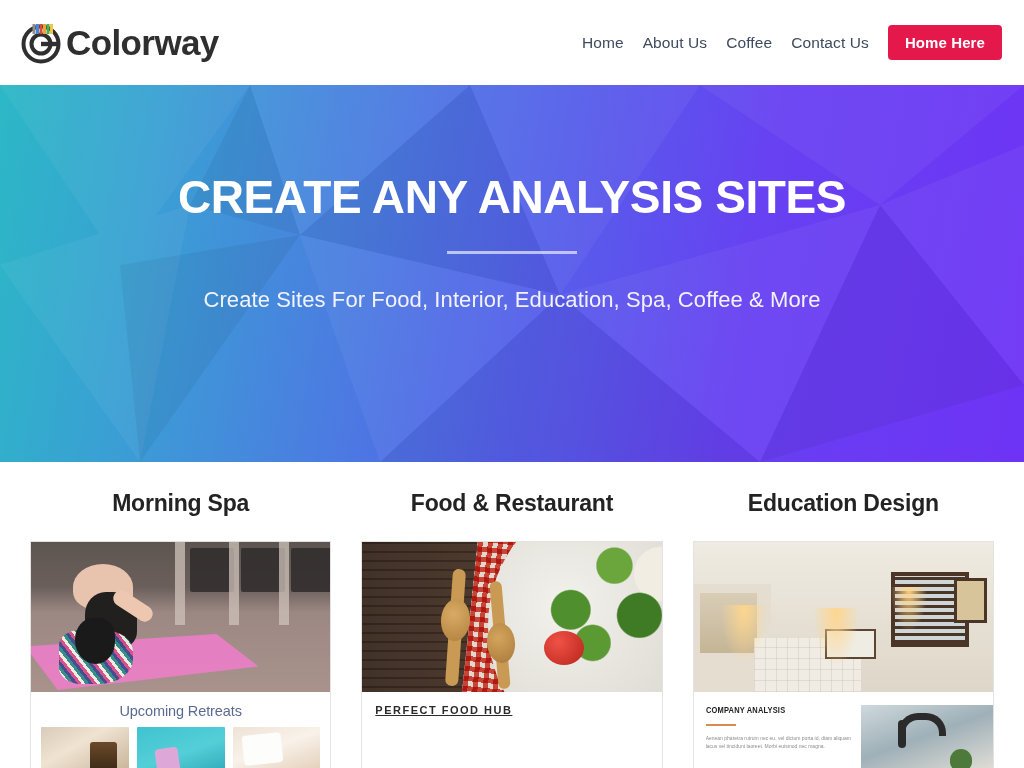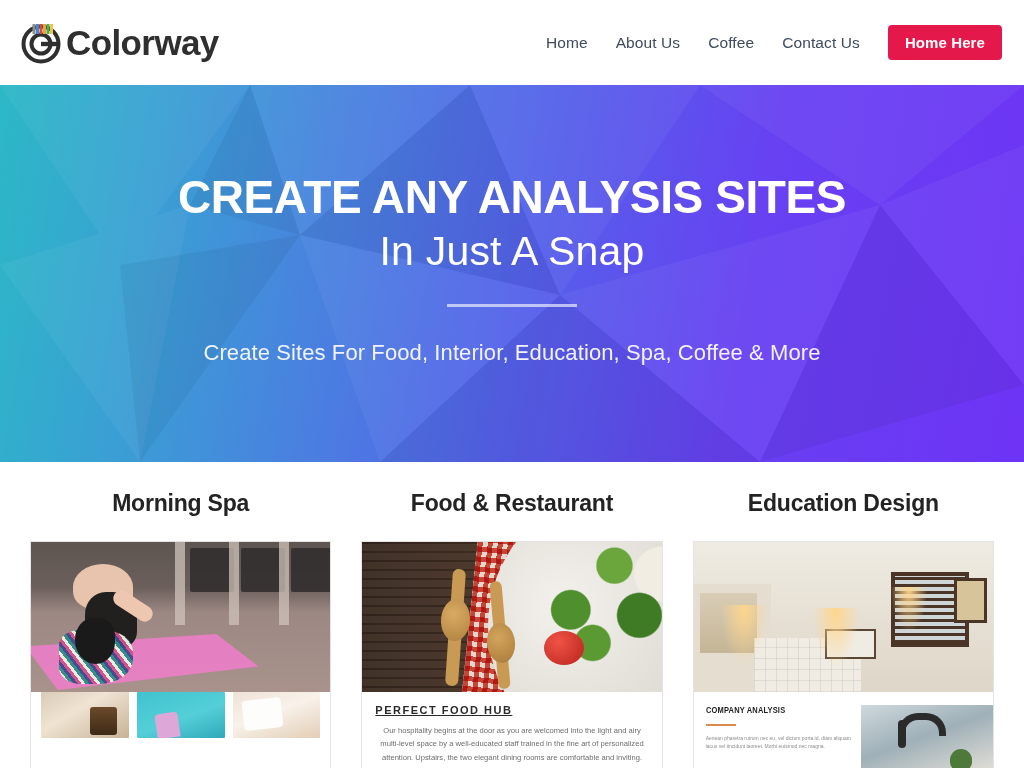--- a/index.html
+++ b/index.html
@@ -26,21 +26,21 @@
     font-weight:bold;
     color:#2f2f2f;
     letter-spacing:-0.6px;
     line-height:1;
   }
 
   .nav {
     margin-left:auto;
     display:flex;
     align-items:center;
-    gap:28px;
+    gap:19px;
   }
   .nav-link {
     font-size:15.5px;
     color:#3e4a5e;
     text-decoration:none;
     white-space:nowrap;
     letter-spacing:0.1px;
   }
   .cta-btn {
     background:#e5184c;
@@ -372,21 +372,20 @@
       <polygon points="120,180 300,150 140,377"></polygon>
       <polygon points="300,150 470,0 560,210"></polygon>
       <polygon points="760,377 880,120 1024,300"></polygon>
       <polygon points="380,377 560,210 760,377"></polygon>
       <polygon points="190,120 250,0 300,150"></polygon>
     </g>
   </svg>
 
   <div class="hero-inner">
     <h1 class="hero-title">CREATE ANY ANALYSIS SITES</h1>
-    <div class="hero-sub">In Just A Snap</div>
     <div class="hero-rule"></div>
     <div class="hero-tag">Create Sites For Food, Interior, Education, Spa, Coffee &amp; More</div>
   </div>
 </section>
 
 <section class="cards">
 
   <div class="card">
     <div class="card-title">Morning Spa</div>
     <div class="card-frame">
@@ -400,20 +399,21 @@
         <div class="spa-pillar" style="left:83%"></div>
         <div class="spa-mat"></div>
         <div class="spa-person">
           <div class="spa-leg"></div>
           <div class="spa-torso"></div>
           <div class="spa-pants"></div>
           <div class="spa-hair"></div>
           <div class="spa-arm"></div>
         </div>
       </div>
+      <div class="spa-caption">Upcoming Retreats</div>
       <div class="spa-thumbs">
         <div class="spa-thumb th-a"></div>
         <div class="spa-thumb th-b"></div>
         <div class="spa-thumb th-c"></div>
       </div>
     </div>
   </div>
 
   <div class="card">
     <div class="card-title">Food &amp; Restaurant</div>
@@ -424,21 +424,20 @@
         <div class="food-plate"></div>
         <div class="food-salad"></div>
         <div class="food-tom"></div>
         <div class="spoon spoon-1"></div>
         <div class="spoon-1b"></div>
         <div class="spoon spoon-2"></div>
         <div class="spoon-2b"></div>
       </div>
       <div class="food-body">
         <div class="food-h">PERFECT FOOD HUB</div>
-        <div class="food-p">Our hospitality begins at the door as you are welcomed into the light and airy multi-level space by a well-educated staff trained in the fine art of personalized attention. Upstairs, the two elegant dining rooms are comfortable and inviting.</div>
       </div>
     </div>
   </div>
 
   <div class="card">
     <div class="card-title">Education Design</div>
     <div class="card-frame">
       <div class="int-photo">
         <div class="int-ceil"></div>
         <div class="int-wallL"></div>

